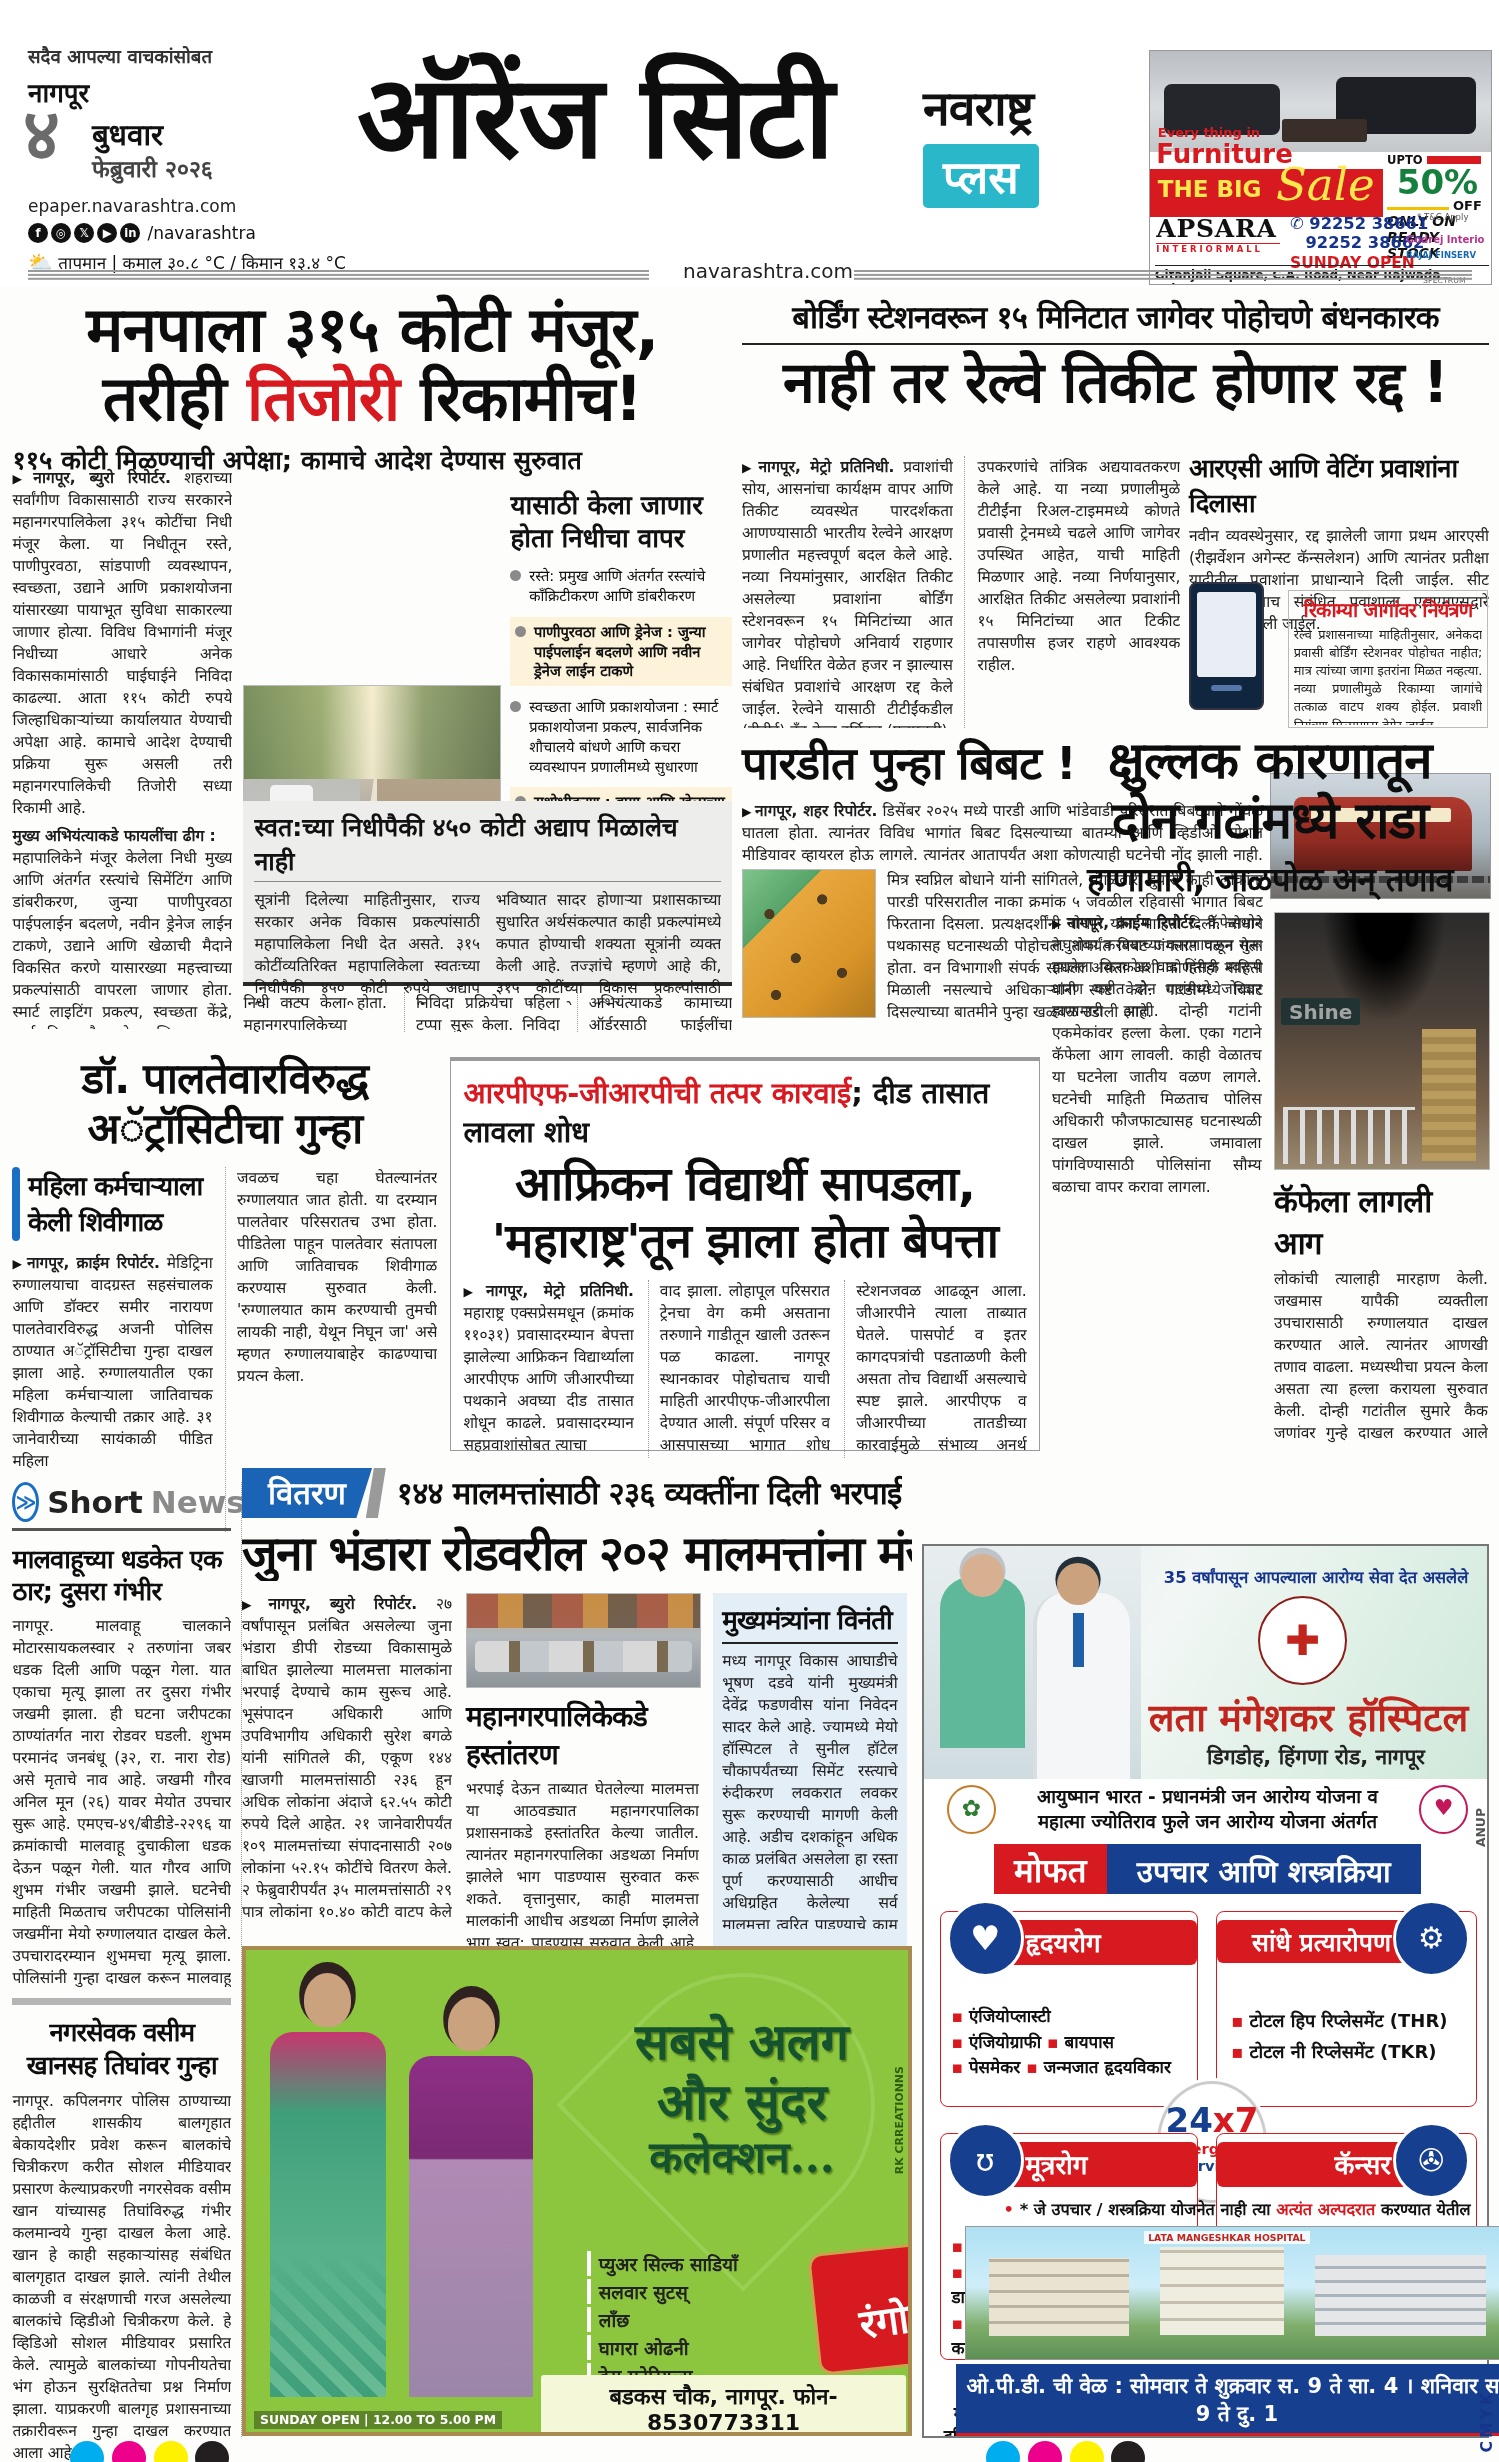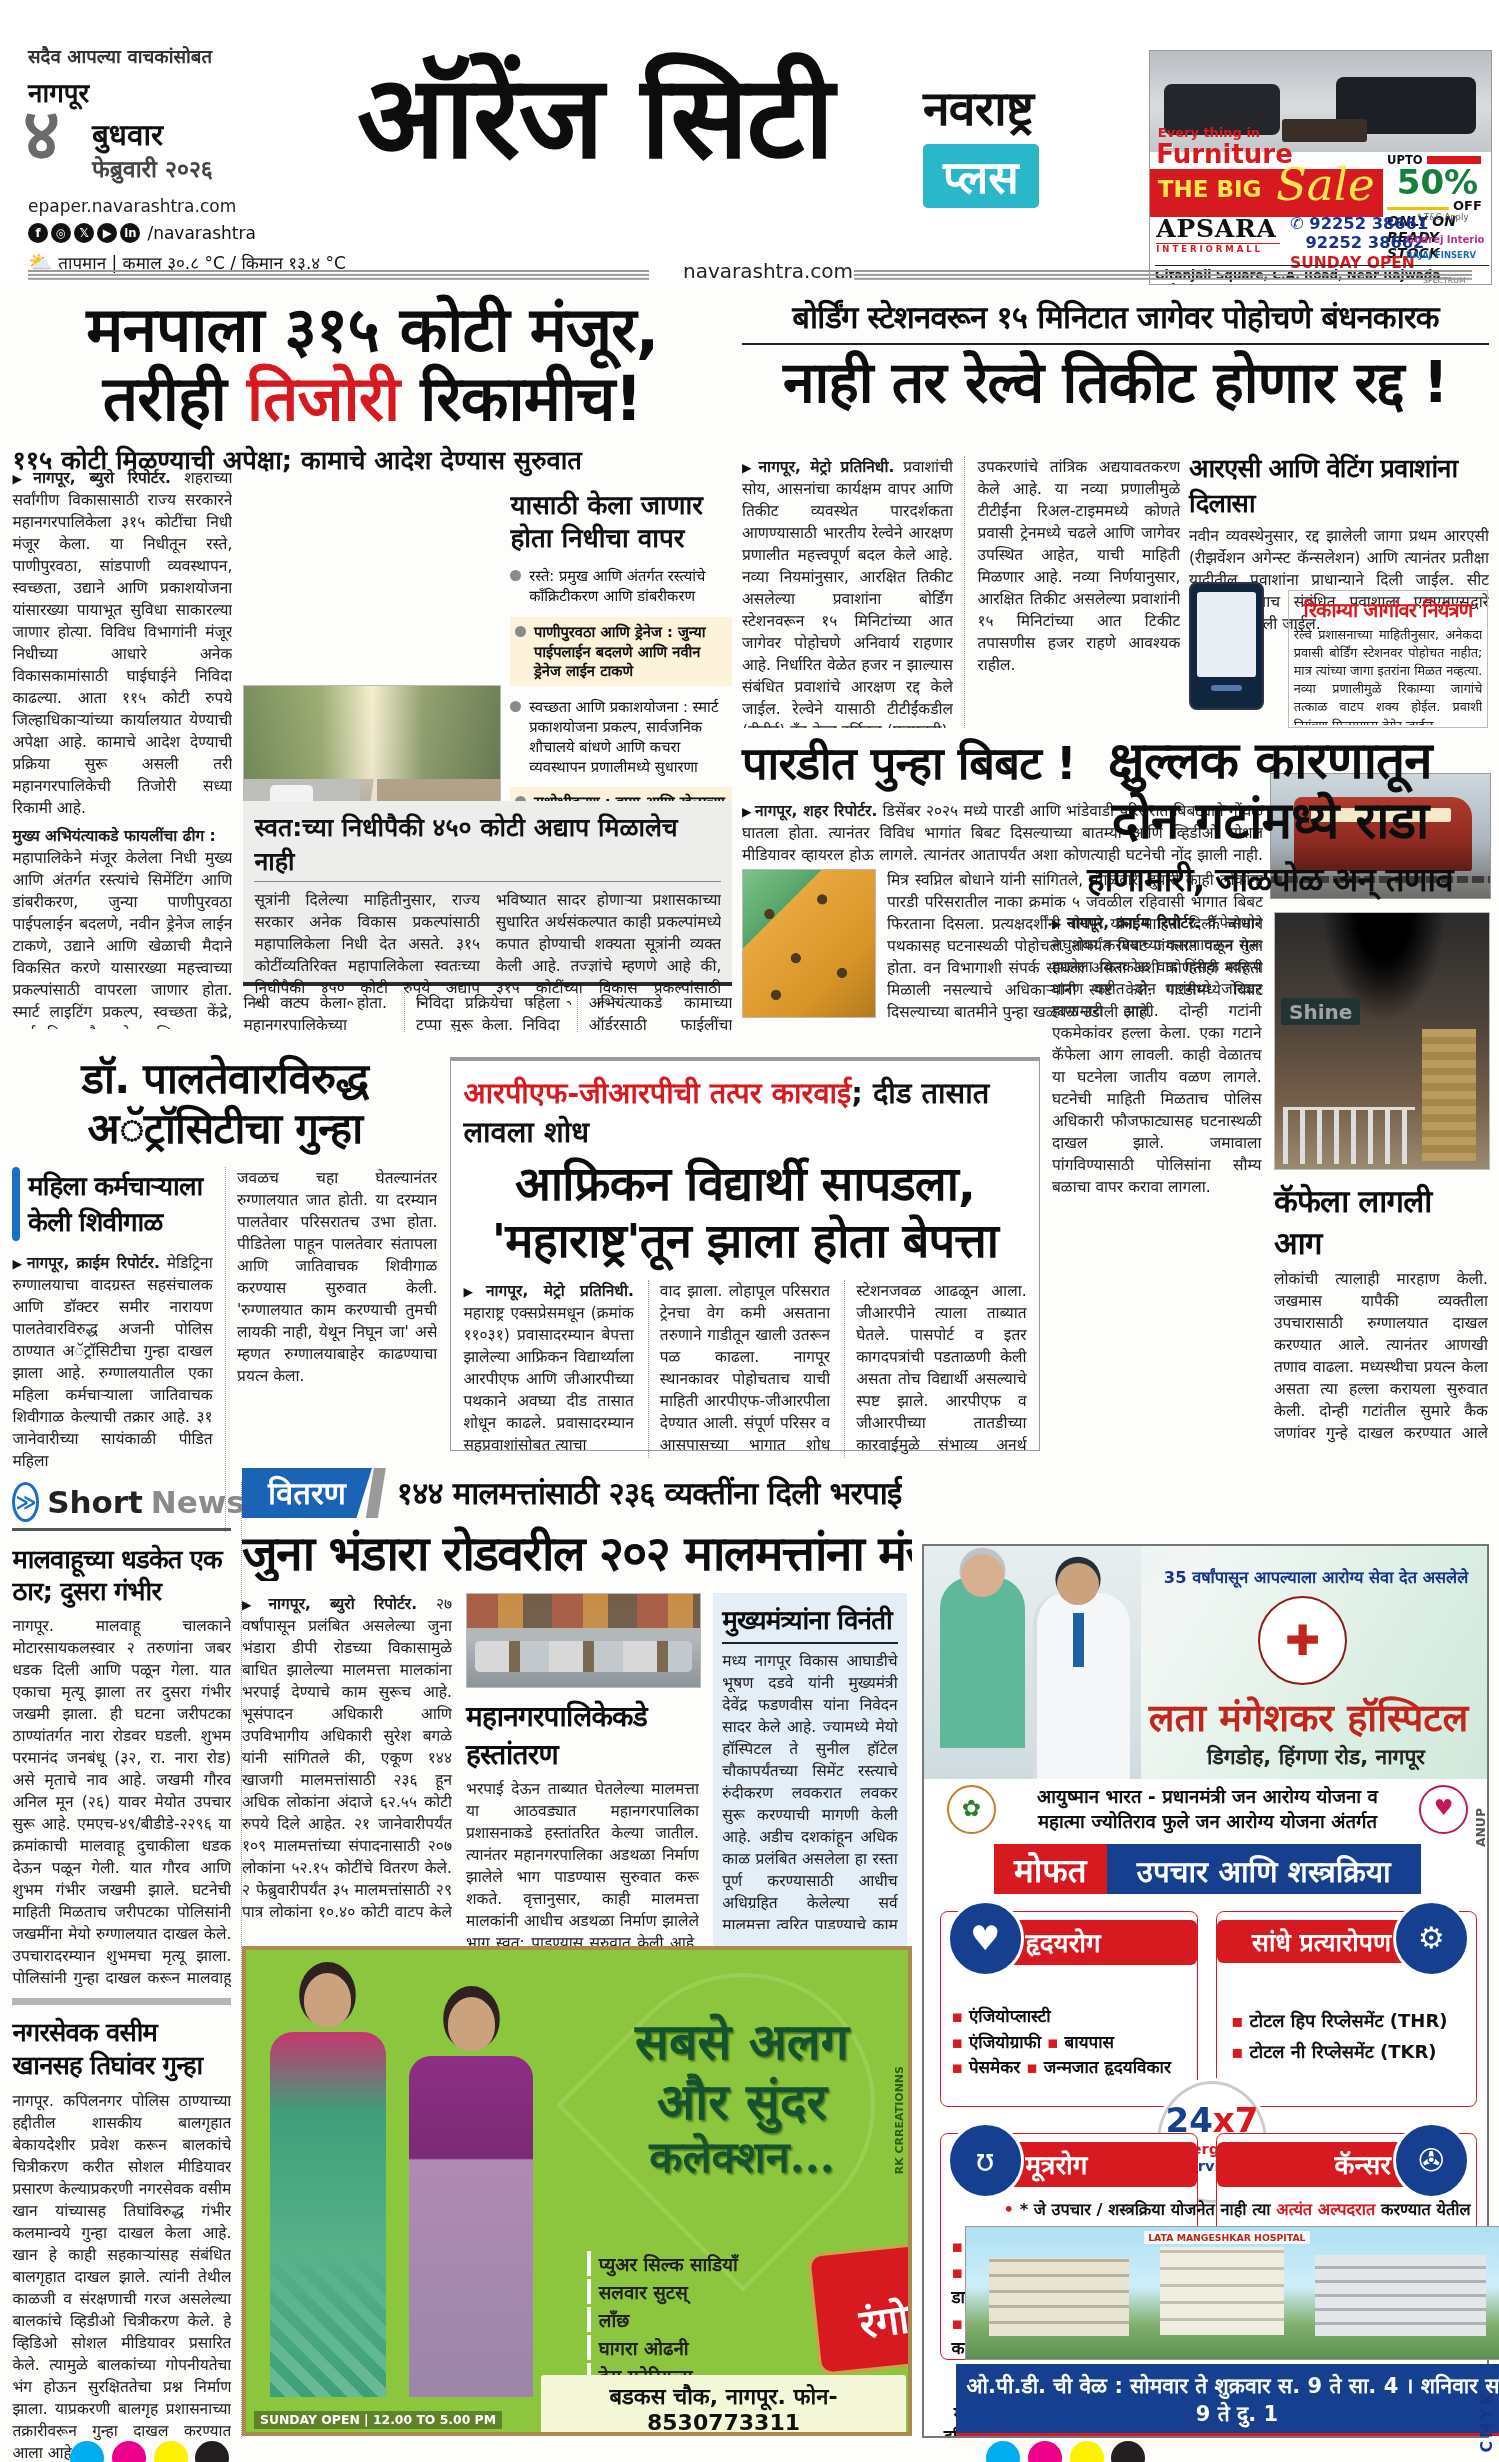--- a/index.html
+++ b/index.html
@@ -263,21 +263,21 @@
 
   <div class="abs" style="left:12.4px;top:1482px;width:219px;height:955px;border-right:1.6px dotted #999;padding-right:9.3px;">
     <div style="display:flex;align-items:center;gap:7.8px;border-bottom:3.1px solid #555;padding-bottom:6.2px;">
       <span style="width:34px;height:34px;border-radius:50%;border:3.1px solid #1a6fc4;color:#1a6fc4;font-size:20px;font-weight:bold;display:inline-flex;align-items:center;justify-content:center;">≫</span>
       <span style="font-size:31px;font-weight:bold;color:#222;">Short</span>
       <span style="font-size:31px;font-weight:bold;color:#8a8a8a;">News</span>
     </div>
     <div class="hl" style="font-size:25.6px;margin-top:12.4px;line-height:1.25;">मालवाहूच्या धडकेत एक ठार; दुसरा गंभीर</div>
     <div class="body-t" style="margin-top:7.8px;height:372px;">नागपूर. मालवाहू चालकाने मोटारसायकलस्वार २ तरुणांना जबर धडक दिली आणि पळून गेला. यात एकाचा मृत्यू झाला तर दुसरा गंभीर जखमी झाला. ही घटना जरीपटका ठाण्यांतर्गत नारा रोडवर घडली. शुभम परमानंद जनबंधू (३२, रा. नारा रोड) असे मृताचे नाव आहे. जखमी गौरव अनिल मून (२६) यावर मेयोत उपचार सुरू आहे. एमएच-४९/बीडीडे-२२९६ या क्रमांकाची मालवाहू दुचाकीला धडक देऊन पळून गेली. यात गौरव आणि शुभम गंभीर जखमी झाले. घटनेची माहिती मिळताच जरीपटका पोलिसांनी जखमींना मेयो रुग्णालयात दाखल केले. उपचारादरम्यान शुभमचा मृत्यू झाला. पोलिसांनी गुन्हा दाखल करून मालवाहू चालकाचा शोध सुरू केला आहे.</div>
     <div class="rule" style="width:100%;height:6.2px;margin:11px 0;background:#b5b5b5;"></div>
-    <div class="hl" style="font-size:25.6px;line-height:1.3;">नगरसेवक वसीम खानसह तिघांवर गुन्हा</div>
+    <div class="hl" style="font-size:25.6px;text-align:center;line-height:1.3;">नगरसेवक वसीम खानसह तिघांवर गुन्हा</div>
     <div class="body-t" style="margin-top:7.8px;height:435px;">नागपूर. कपिलनगर पोलिस ठाण्याच्या हद्दीतील शासकीय बालगृहात बेकायदेशीर प्रवेश करून बालकांचे चित्रीकरण करीत सोशल मीडियावर प्रसारण केल्याप्रकरणी नगरसेवक वसीम खान यांच्यासह तिघांविरुद्ध गंभीर कलमान्वये गुन्हा दाखल केला आहे. खान हे काही सहकाऱ्यांसह संबंधित बालगृहात दाखल झाले. त्यांनी तेथील काळजी व संरक्षणाची गरज असलेल्या बालकांचे व्हिडीओ चित्रीकरण केले. हे व्हिडिओ सोशल मीडियावर प्रसारित केले. त्यामुळे बालकांच्या गोपनीयतेचा भंग होऊन सुरक्षिततेचा प्रश्न निर्माण झाला. याप्रकरणी बालगृह प्रशासनाच्या तक्रारीवरून गुन्हा दाखल करण्यात आला आहे.</div>
   </div>
 
   <div class="abs" style="left:242px;top:1468px;width:670px;height:466px;">
     <div style="display:flex;align-items:stretch;height:50px;">
       <div class="bluebar" style="color:#fff;font-size:31px;font-weight:bold;padding:3.1px 26px;clip-path:polygon(0 0,100% 0,88% 100%,0 100%);">वितरण</div>
       <div style="width:20px;background:#9a9a9a;clip-path:polygon(40% 0,100% 0,60% 100%,0 100%);margin-left:-6.2px;"></div>
       <div class="hl" style="font-size:31px;padding-left:11px;line-height:50px;white-space:nowrap;overflow:hidden;">१४४ मालमत्तांसाठी २३६ व्यक्तींना दिली भरपाई</div>
     </div>
     <div class="hl" style="font-size:48px;line-height:1.15;margin-top:7.8px;letter-spacing:-1.6px;white-space:nowrap;overflow:hidden;">जुना भंडारा रोडवरील २०२ मालमत्तांना मंजुरी</div>

